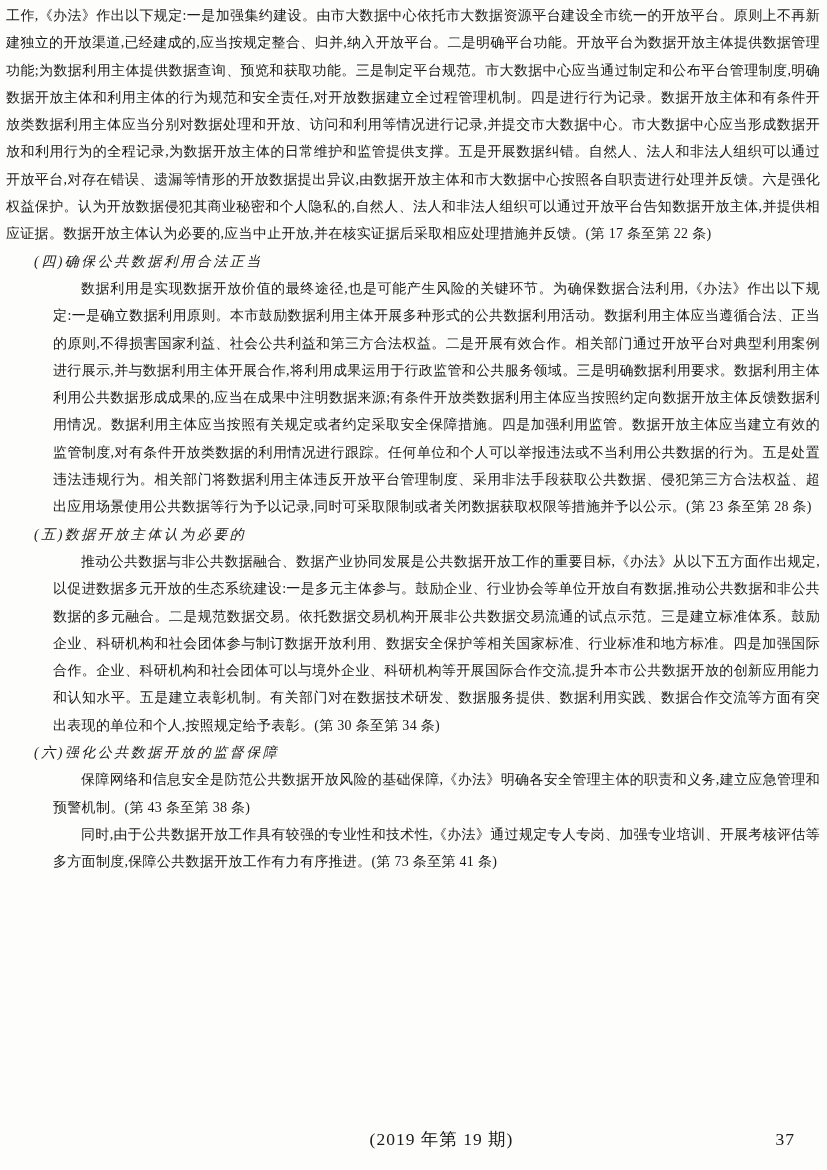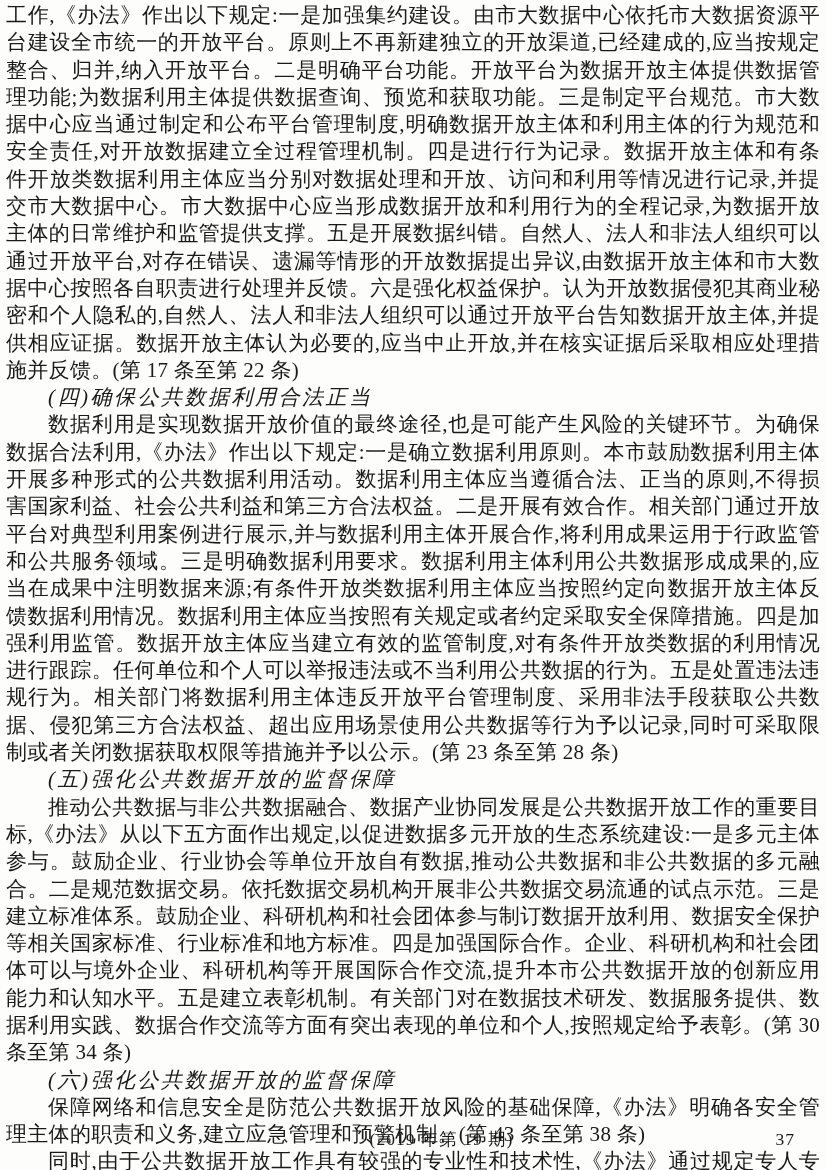--- a/index.html
+++ b/index.html
@@ -18,27 +18,28 @@
     overflow: hidden;
   }
   .content {
     position: absolute;
     top: 2px;
     left: 6px;
     width: 814px;
   }
   .para {
     margin: 0;
-    font-size: 21px;
+    font-size: 14px;
     line-height: 27.3px;
     text-align: justify;
     letter-spacing: 0.3px;
   }
   .para.indent {
     text-indent: 2em;
+    margin-left: 47px;
   }
   .para.heading {
     text-indent: 2em;
     font-style: italic;
     letter-spacing: 2.5px;
     font-family: Liberation Serif, serif;
   }
   .footer {
     position: absolute;
     top: 1128px;
@@ -63,21 +64,21 @@
   }
 </style>
 </head>
 <body>
 
 <div class="page">
   <div class="content">
     <p class="para">工作,《办法》作出以下规定:一是加强集约建设。由市大数据中心依托市大数据资源平台建设全市统一的开放平台。原则上不再新建独立的开放渠道,已经建成的,应当按规定整合、归并,纳入开放平台。二是明确平台功能。开放平台为数据开放主体提供数据管理功能;为数据利用主体提供数据查询、预览和获取功能。三是制定平台规范。市大数据中心应当通过制定和公布平台管理制度,明确数据开放主体和利用主体的行为规范和安全责任,对开放数据建立全过程管理机制。四是进行行为记录。数据开放主体和有条件开放类数据利用主体应当分别对数据处理和开放、访问和利用等情况进行记录,并提交市大数据中心。市大数据中心应当形成数据开放和利用行为的全程记录,为数据开放主体的日常维护和监管提供支撑。五是开展数据纠错。自然人、法人和非法人组织可以通过开放平台,对存在错误、遗漏等情形的开放数据提出异议,由数据开放主体和市大数据中心按照各自职责进行处理并反馈。六是强化权益保护。认为开放数据侵犯其商业秘密和个人隐私的,自然人、法人和非法人组织可以通过开放平台告知数据开放主体,并提供相应证据。数据开放主体认为必要的,应当中止开放,并在核实证据后采取相应处理措施并反馈。(第 17 条至第 22 条)</p>
     <p class="para heading">(四)确保公共数据利用合法正当</p>
     <p class="para indent">数据利用是实现数据开放价值的最终途径,也是可能产生风险的关键环节。为确保数据合法利用,《办法》作出以下规定:一是确立数据利用原则。本市鼓励数据利用主体开展多种形式的公共数据利用活动。数据利用主体应当遵循合法、正当的原则,不得损害国家利益、社会公共利益和第三方合法权益。二是开展有效合作。相关部门通过开放平台对典型利用案例进行展示,并与数据利用主体开展合作,将利用成果运用于行政监管和公共服务领域。三是明确数据利用要求。数据利用主体利用公共数据形成成果的,应当在成果中注明数据来源;有条件开放类数据利用主体应当按照约定向数据开放主体反馈数据利用情况。数据利用主体应当按照有关规定或者约定采取安全保障措施。四是加强利用监管。数据开放主体应当建立有效的监管制度,对有条件开放类数据的利用情况进行跟踪。任何单位和个人可以举报违法或不当利用公共数据的行为。五是处置违法违规行为。相关部门将数据利用主体违反开放平台管理制度、采用非法手段获取公共数据、侵犯第三方合法权益、超出应用场景使用公共数据等行为予以记录,同时可采取限制或者关闭数据获取权限等措施并予以公示。(第 23 条至第 28 条)</p>
-    <p class="para heading">(五)强化公共数据开放的监督保障</p>
+    <p class="para heading">(五)数据开放主体认为必要的</p>
     <p class="para indent">推动公共数据与非公共数据融合、数据产业协同发展是公共数据开放工作的重要目标,《办法》从以下五方面作出规定,以促进数据多元开放的生态系统建设:一是多元主体参与。鼓励企业、行业协会等单位开放自有数据,推动公共数据和非公共数据的多元融合。二是规范数据交易。依托数据交易机构开展非公共数据交易流通的试点示范。三是建立标准体系。鼓励企业、科研机构和社会团体参与制订数据开放利用、数据安全保护等相关国家标准、行业标准和地方标准。四是加强国际合作。企业、科研机构和社会团体可以与境外企业、科研机构等开展国际合作交流,提升本市公共数据开放的创新应用能力和认知水平。五是建立表彰机制。有关部门对在数据技术研发、数据服务提供、数据利用实践、数据合作交流等方面有突出表现的单位和个人,按照规定给予表彰。(第 30 条至第 34 条)</p>
     <p class="para heading">(六)强化公共数据开放的监督保障</p>
     <p class="para indent">保障网络和信息安全是防范公共数据开放风险的基础保障,《办法》明确各安全管理主体的职责和义务,建立应急管理和预警机制。(第 43 条至第 38 条)</p>
     <p class="para indent">同时,由于公共数据开放工作具有较强的专业性和技术性,《办法》通过规定专人专岗、加强专业培训、开展考核评估等多方面制度,保障公共数据开放工作有力有序推进。(第 73 条至第 41 条)</p>
   </div>
   <div class="footer">
     <span class="footer-issue">(2019 年第 19 期)</span>
     <span class="footer-page">37</span>
   </div>
 </div>

